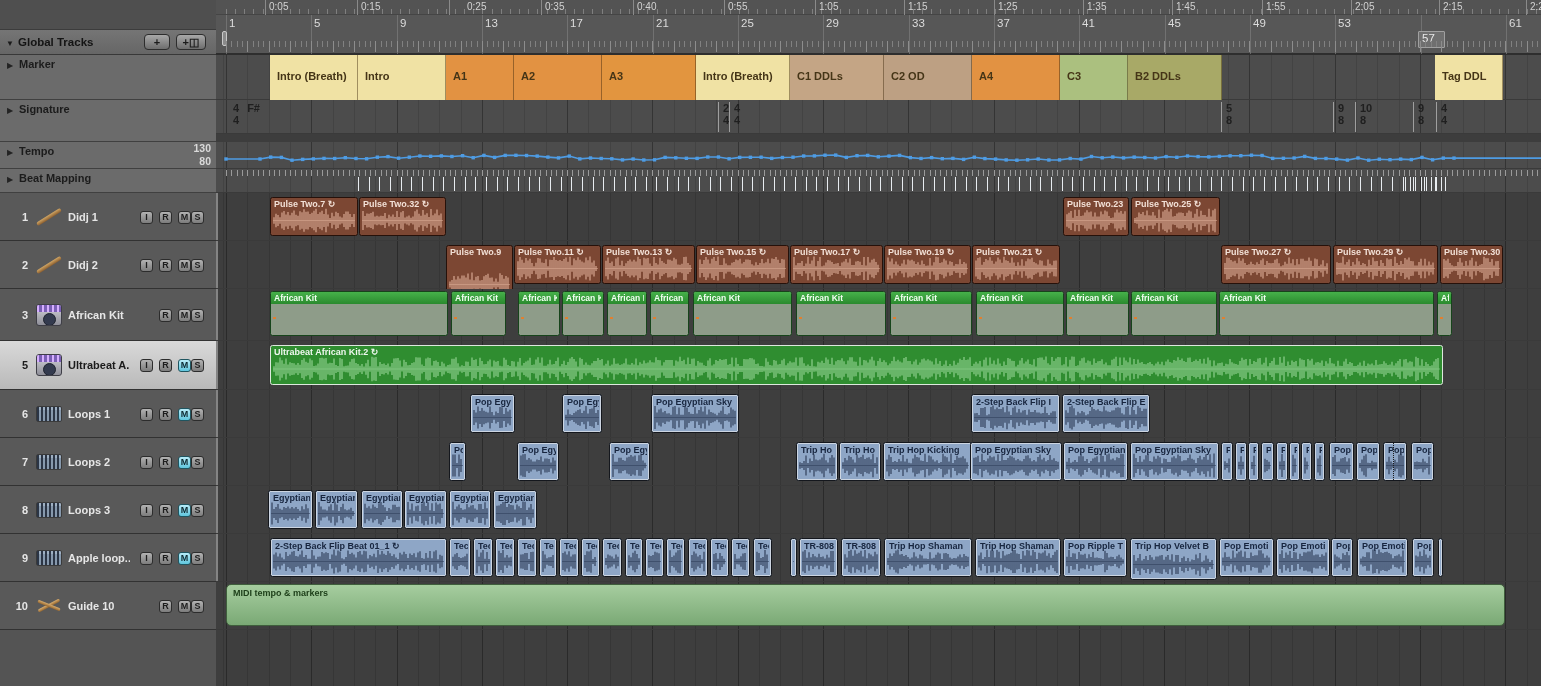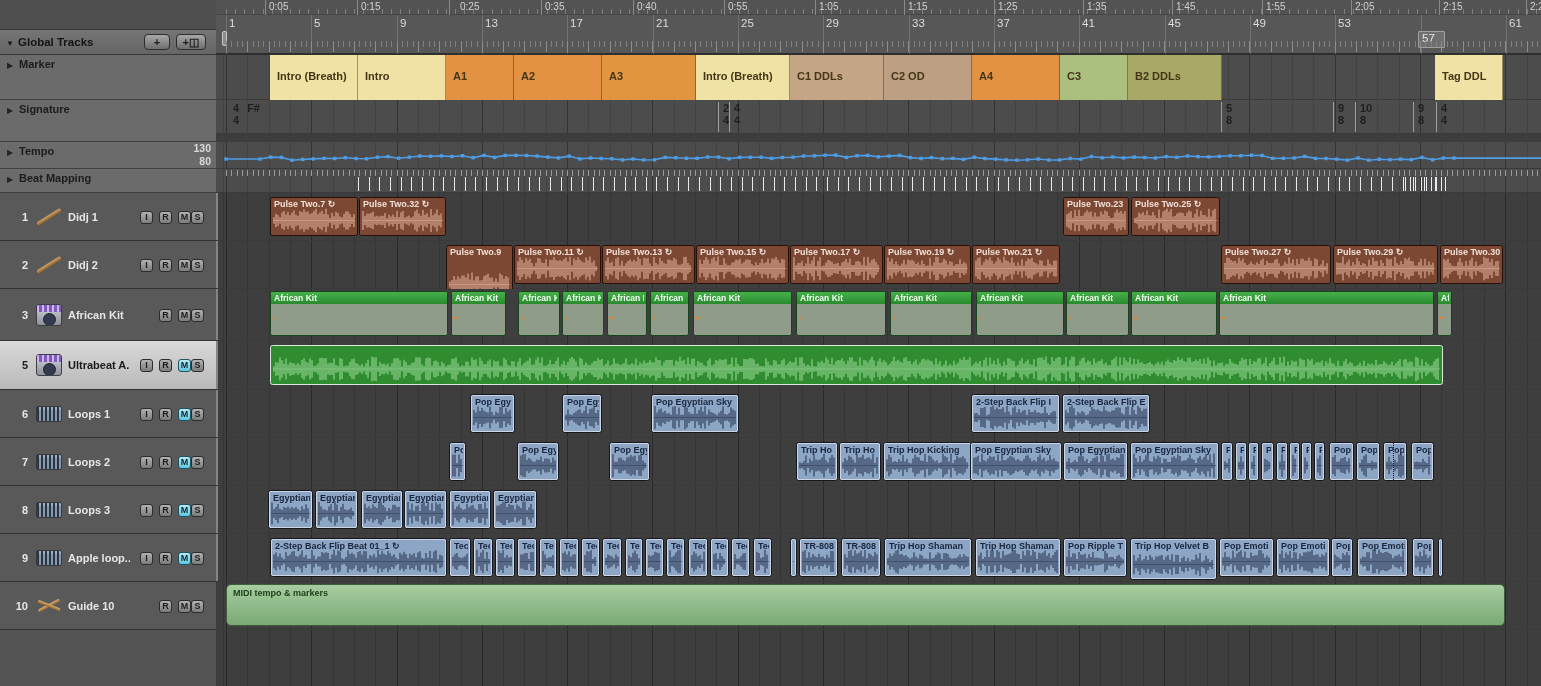--- a/index.html
+++ b/index.html
@@ -109,21 +109,21 @@
 
 <div class="app">
   <div class="timeline" id="timeline">
     <div class="ruler" id="ruler">
       <div class="r-time" id="rtime">
           <div class="timetick" style="left:49px"></div>
           <div class="timelbl" style="left:53px">0:05</div>
           <div class="timetick" style="left:141px"></div>
           <div class="timelbl" style="left:145px">0:15</div>
           <div class="timetick" style="left:233px"></div>
-          <div class="timelbl" style="left:244px">0:25</div>
+          <div class="timelbl" style="left:251px">0:25</div>
           <div class="timetick" style="left:325px"></div>
           <div class="timelbl" style="left:329px">0:35</div>
           <div class="timetick" style="left:417px"></div>
           <div class="timelbl" style="left:421px">0:40</div>
           <div class="timetick" style="left:508px"></div>
           <div class="timelbl" style="left:512px">0:55</div>
           <div class="timetick" style="left:599px"></div>
           <div class="timelbl" style="left:603px">1:05</div>
           <div class="timetick" style="left:688px"></div>
           <div class="timelbl" style="left:692px">1:15</div>
@@ -532,20 +532,21 @@
             <span class="note"></span>
           </div>
           <div class="region k-midi" style="left:1221px;width:15px;top:2px;height:45px">
             <div class="mhead"></div>
             <div class="rlabel">African Kit</div>
             <span class="note"></span>
           </div>
         </div>
         <div class="lane t-lane" style="top:341px;height:49px">
           <div class="region k-green" style="left:54px;width:1173px;top:4px;height:40px">
+            <div class="rlabel">Ultrabeat African Kit.2 <span>↻</span></div>
             <div class="rwf" style="height:26px">
               <svg width="1169" height="26" xmlns="http://www.w3.org/2000/svg">
                 <path d="M1 13.0H1168" stroke="#8fd08f" stroke-width="0.6"></path>
                 <path d="M2 10.2L2 15.8M4 6.3L4 19.7M6 6.6L6 19.4M8 1.5L8 24.5M10 4.3L10 21.7M12 7.8L12 18.2M14 2.6L14 23.4M16 8.4L16 17.6M18 6.3L18 19.7M20 7.1L20 18.9M22 7.3L22 18.7M24 8.7L24 17.3M26 7.0L26 19.0M28 8.7L28 17.3M30 4.1L30 21.9M32 2.2L32 23.8M34 5.7L34 20.3M36 6.7L36 19.3M38 2.6L38 23.4M40 4.2L40 21.8M42 9.9L42 16.1M44 9.6L44 16.4M46 7.5L46 18.5M48 2.1L48 23.9M50 1.8L50 24.2M52 2.4L52 23.6M54 2.1L54 23.9M56 7.6L56 18.4M58 6.7L58 19.3M60 6.9L60 19.1M62 2.4L62 23.6M64 9.0L64 17.0M66 9.9L66 16.1M68 1.9L68 24.1M70 3.0L70 23.0M72 10.2L72 15.8M74 9.8L74 16.2M76 9.6L76 16.4M78 5.7L78 20.3M80 2.9L80 23.1M82 2.4L82 23.6M84 6.9L84 19.1M86 8.1L86 17.9M88 9.7L88 16.3M90 8.1L90 17.9M92 10.5L92 15.5M94 7.2L94 18.8M96 3.8L96 22.2M98 10.2L98 15.8M100 0.7L100 25.3M102 1.4L102 24.6M104 1.0L104 25.0M106 10.2L106 15.8M108 6.0L108 20.0M110 8.1L110 17.9M112 7.6L112 18.4M114 8.9L114 17.1M116 7.6L116 18.4M118 10.5L118 15.5M120 6.9L120 19.1M122 2.6L122 23.4M124 2.3L124 23.7M126 2.0L126 24.0M128 4.6L128 21.4M130 10.4L130 15.6M132 3.7L132 22.3M134 6.0L134 20.0M136 9.2L136 16.8M138 9.1L138 16.9M140 6.9L140 19.1M142 6.3L142 19.7M144 1.2L144 24.8M146 1.4L146 24.6M148 1.5L148 24.5M150 8.5L150 17.5M152 9.9L152 16.1M154 2.6L154 23.4M156 1.6L156 24.4M158 2.0L158 24.0M160 9.6L160 16.4M162 5.1L162 20.9M164 4.6L164 21.4M166 5.9L166 20.1M168 9.9L168 16.1M170 5.8L170 20.2M172 7.6L172 18.4M174 10.5L174 15.5M176 9.0L176 17.0M178 8.5L178 17.5M180 2.7L180 23.3M182 2.7L182 23.3M184 1.3L184 24.7M186 7.2L186 18.8M188 10.4L188 15.6M190 9.2L190 16.8M192 9.9L192 16.1M194 5.4L194 20.6M196 5.7L196 20.3M198 10.0L198 16.0M200 1.6L200 24.4M202 3.9L202 22.1M204 3.2L204 22.8M206 9.9L206 16.1M208 1.8L208 24.2M210 5.1L210 20.9M212 8.2L212 17.8M214 8.1L214 17.9M216 5.3L216 20.7M218 3.5L218 22.5M220 10.6L220 15.4M222 4.6L222 21.4M224 5.7L224 20.3M226 4.9L226 21.1M228 9.7L228 16.3M230 10.2L230 15.8M232 1.8L232 24.2M234 3.7L234 22.3M236 9.0L236 17.0M238 10.0L238 16.0M240 5.0L240 21.0M242 5.4L242 20.6M244 10.6L244 15.4M246 5.8L246 20.2M248 1.9L248 24.1M250 9.6L250 16.4M252 7.0L252 19.0M254 5.6L254 20.4M256 4.4L256 21.6M258 1.7L258 24.3M260 9.0L260 17.0M262 8.4L262 17.6M264 3.5L264 22.5M266 1.2L266 24.8M268 6.7L268 19.3M270 1.6L270 24.4M272 9.7L272 16.3M274 9.8L274 16.2M276 8.2L276 17.8M278 3.8L278 22.2M280 8.6L280 17.4M282 7.9L282 18.1M284 4.9L284 21.1M286 1.6L286 24.4M288 10.3L288 15.7M290 8.1L290 17.9M292 4.7L292 21.3M294 9.0L294 17.0M296 6.0L296 20.0M298 2.6L298 23.4M300 0.9L300 25.1M302 2.9L302 23.1M304 5.6L304 20.4M306 10.5L306 15.5M308 1.8L308 24.2M310 3.0L310 23.0M312 8.8L312 17.2M314 6.4L314 19.6M316 8.8L316 17.2M318 9.2L318 16.8M320 7.2L320 18.8M322 5.0L322 21.0M324 5.0L324 21.0M326 1.9L326 24.1M328 4.1L328 21.9M330 3.0L330 23.0M332 9.6L332 16.4M334 7.8L334 18.2M336 4.5L336 21.5M338 9.7L338 16.3M340 8.4L340 17.6M342 2.2L342 23.8M344 7.8L344 18.2M346 7.6L346 18.4M348 9.1L348 16.9M350 8.3L350 17.7M352 7.3L352 18.7M354 2.5L354 23.5M356 8.6L356 17.4M358 8.8L358 17.2M360 7.0L360 19.0M362 8.4L362 17.6M364 2.6L364 23.4M366 9.2L366 16.8M368 6.2L368 19.8M370 7.8L370 18.2M372 4.4L372 21.6M374 7.2L374 18.8M376 6.5L376 19.5M378 4.2L378 21.8M380 6.2L380 19.8M382 6.6L382 19.4M384 1.2L384 24.8M386 4.1L386 21.9M388 4.3L388 21.7M390 9.6L390 16.4M392 6.3L392 19.7M394 4.0L394 22.0M396 4.1L396 21.9M398 4.1L398 21.9M400 4.1L400 21.9M402 9.7L402 16.3M404 4.6L404 21.4M406 5.6L406 20.4M408 0.8L408 25.2M410 5.0L410 21.0M412 3.8L412 22.2M414 8.3L414 17.7M416 1.6L416 24.4M418 8.0L418 18.0M420 2.7L420 23.3M422 2.5L422 23.5M424 9.8L424 16.2M426 5.1L426 20.9M428 6.4L428 19.6M430 6.8L430 19.2M432 9.2L432 16.8M434 10.0L434 16.0M436 4.4L436 21.6M438 2.3L438 23.7M440 9.5L440 16.5M442 8.3L442 17.7M444 4.1L444 21.9M446 5.1L446 20.9M448 3.0L448 23.0M450 3.9L450 22.1M452 3.4L452 22.6M454 3.0L454 23.0M456 8.7L456 17.3M458 8.1L458 17.9M460 1.4L460 24.6M462 10.6L462 15.4M464 1.7L464 24.3M466 8.1L466 17.9M468 10.1L468 15.9M470 9.9L470 16.1M472 3.0L472 23.0M474 3.3L474 22.7M476 3.3L476 22.7M478 2.1L478 23.9M480 2.2L480 23.8M482 3.4L482 22.6M484 7.9L484 18.1M486 7.5L486 18.5M488 10.1L488 15.9M490 10.1L490 15.9M492 10.5L492 15.5M494 2.2L494 23.8M496 5.8L496 20.2M498 9.1L498 16.9M500 9.5L500 16.5M502 4.0L502 22.0M504 4.8L504 21.2M506 8.6L506 17.4M508 7.9L508 18.1M510 4.3L510 21.7M512 2.8L512 23.2M514 9.3L514 16.7M516 7.3L516 18.7M518 5.3L518 20.7M520 6.4L520 19.6M522 6.3L522 19.7M524 1.4L524 24.6M526 9.8L526 16.2M528 1.6L528 24.4M530 1.3L530 24.7M532 7.2L532 18.8M534 9.7L534 16.3M536 8.5L536 17.5M538 9.9L538 16.1M540 3.3L540 22.7M542 10.2L542 15.8M544 10.6L544 15.4M546 5.8L546 20.2M548 6.5L548 19.5M550 4.8L550 21.2M552 6.9L552 19.1M554 1.4L554 24.6M556 3.6L556 22.4M558 8.0L558 18.0M560 1.7L560 24.3M562 8.7L562 17.3M564 5.3L564 20.7M566 3.9L566 22.1M568 4.3L568 21.7M570 2.2L570 23.8M572 5.2L572 20.8M574 8.3L574 17.7M576 4.4L576 21.6M578 1.2L578 24.8M580 1.3L580 24.7M582 5.4L582 20.6M584 5.8L584 20.2M586 9.8L586 16.2M588 1.2L588 24.8M590 9.2L590 16.8M592 3.9L592 22.1M594 4.4L594 21.6M596 6.6L596 19.4M598 3.6L598 22.4M600 0.8L600 25.2M602 4.4L602 21.6M604 9.7L604 16.3M606 5.0L606 21.0M608 2.3L608 23.7M610 5.9L610 20.1M612 4.2L612 21.8M614 6.2L614 19.8M616 9.3L616 16.7M618 7.6L618 18.4M620 4.9L620 21.1M622 0.8L622 25.2M624 5.2L624 20.8M626 3.7L626 22.3M628 5.4L628 20.6M630 6.4L630 19.6M632 2.1L632 23.9M634 0.9L634 25.1M636 5.0L636 21.0M638 4.9L638 21.1M640 8.2L640 17.8M642 5.6L642 20.4M644 3.5L644 22.5M646 8.8L646 17.2M648 6.5L648 19.5M650 3.2L650 22.8M652 2.6L652 23.4M654 4.4L654 21.6M656 3.3L656 22.7M658 4.6L658 21.4M660 5.6L660 20.4M662 8.5L662 17.5M664 2.3L664 23.7M666 7.8L666 18.2M668 5.0L668 21.0M670 9.9L670 16.1M672 8.6L672 17.4M674 4.6L674 21.4M676 10.1L676 15.9M678 8.0L678 18.0M680 9.7L680 16.3M682 4.8L682 21.2M684 8.8L684 17.2M686 6.8L686 19.2M688 2.8L688 23.2M690 4.0L690 22.0M692 1.0L692 25.0M694 3.9L694 22.1M696 3.5L696 22.5M698 1.3L698 24.7M700 10.0L700 16.0M702 7.8L702 18.2M704 5.8L704 20.2M706 7.5L706 18.5M708 4.9L708 21.1M710 10.5L710 15.5M712 3.8L712 22.2M714 1.6L714 24.4M716 9.4L716 16.6M718 1.4L718 24.6M720 7.8L720 18.2M722 4.6L722 21.4M724 8.4L724 17.6M726 2.5L726 23.5M728 7.4L728 18.6M730 10.1L730 15.9M732 5.6L732 20.4M734 9.1L734 16.9M736 2.0L736 24.0M738 2.8L738 23.2M740 4.8L740 21.2M742 5.0L742 21.0M744 10.4L744 15.6M746 8.8L746 17.2M748 4.5L748 21.5M750 2.0L750 24.0M752 7.6L752 18.4M754 5.6L754 20.4M756 3.5L756 22.5M758 7.9L758 18.1M760 8.7L760 17.3M762 3.2L762 22.8M764 10.6L764 15.4M766 2.1L766 23.9M768 1.6L768 24.4M770 1.5L770 24.5M772 3.8L772 22.2M774 0.6L774 25.4M776 7.3L776 18.7M778 8.7L778 17.3M780 1.0L780 25.0M782 5.0L782 21.0M784 2.4L784 23.6M786 0.9L786 25.1M788 1.3L788 24.7M790 9.2L790 16.8M792 8.2L792 17.8M794 1.0L794 25.0M796 10.5L796 15.5M798 3.7L798 22.3M800 0.6L800 25.4M802 0.8L802 25.2M804 10.0L804 16.0M806 9.2L806 16.8M808 4.8L808 21.2M810 2.3L810 23.7M812 1.5L812 24.5M814 6.7L814 19.3M816 4.5L816 21.5M818 5.3L818 20.7M820 8.7L820 17.3M822 2.6L822 23.4M824 7.1L824 18.9M826 5.2L826 20.8M828 5.1L828 20.9M830 3.2L830 22.8M832 8.2L832 17.8M834 6.4L834 19.6M836 9.2L836 16.8M838 9.2L838 16.8M840 3.8L840 22.2M842 2.8L842 23.2M844 0.7L844 25.3M846 9.9L846 16.1M848 1.4L848 24.6M850 9.0L850 17.0M852 1.6L852 24.4M854 4.4L854 21.6M856 6.2L856 19.8M858 1.4L858 24.6M860 8.6L860 17.4M862 2.9L862 23.1M864 8.1L864 17.9M866 3.4L866 22.6M868 6.7L868 19.3M870 6.0L870 20.0M872 7.9L872 18.1M874 8.3L874 17.7M876 7.1L876 18.9M878 6.0L878 20.0M880 7.9L880 18.1M882 9.4L882 16.6M884 7.4L884 18.6M886 5.8L886 20.2M888 8.2L888 17.8M890 5.7L890 20.3M892 9.2L892 16.8M894 5.4L894 20.6M896 3.4L896 22.6M898 5.9L898 20.1M900 6.7L900 19.3M902 3.9L902 22.1M904 4.8L904 21.2M906 1.2L906 24.8M908 4.1L908 21.9M910 2.6L910 23.4M912 5.0L912 21.0M914 6.1L914 19.9M916 1.8L916 24.2M918 1.5L918 24.5M920 6.1L920 19.9M922 5.0L922 21.0M924 3.4L924 22.6M926 5.0L926 21.0M928 3.1L928 22.9M930 7.6L930 18.4M932 2.7L932 23.3M934 7.7L934 18.3M936 1.6L936 24.4M938 4.2L938 21.8M940 10.2L940 15.8M942 4.6L942 21.4M944 9.5L944 16.5M946 7.3L946 18.7M948 6.9L948 19.1M950 6.6L950 19.4M952 9.9L952 16.1M954 7.8L954 18.2M956 8.3L956 17.7M958 2.9L958 23.1M960 6.2L960 19.8M962 7.6L962 18.4M964 8.1L964 17.9M966 8.8L966 17.2M968 5.0L968 21.0M970 1.7L970 24.3M972 3.8L972 22.2M974 2.9L974 23.1M976 9.6L976 16.4M978 2.9L978 23.1M980 7.9L980 18.1M982 5.1L982 20.9M984 6.1L984 19.9M986 2.6L986 23.4M988 2.0L988 24.0M990 8.6L990 17.4M992 6.8L992 19.2M994 1.4L994 24.6M996 10.3L996 15.7M998 7.0L998 19.0M1000 5.1L1000 20.9M1002 1.7L1002 24.3M1004 8.8L1004 17.2M1006 8.8L1006 17.2M1008 0.9L1008 25.1M1010 6.8L1010 19.2M1012 0.6L1012 25.4M1014 10.1L1014 15.9M1016 5.4L1016 20.6M1018 9.0L1018 17.0M1020 4.5L1020 21.5M1022 6.0L1022 20.0M1024 4.9L1024 21.1M1026 10.2L1026 15.8M1028 2.2L1028 23.8M1030 3.4L1030 22.6M1032 3.9L1032 22.1M1034 10.5L1034 15.5M1036 2.9L1036 23.1M1038 4.5L1038 21.5M1040 2.8L1040 23.2M1042 8.7L1042 17.3M1044 6.6L1044 19.4M1046 6.0L1046 20.0M1048 6.7L1048 19.3M1050 4.6L1050 21.4M1052 10.0L1052 16.0M1054 5.2L1054 20.8M1056 7.6L1056 18.4M1058 2.0L1058 24.0M1060 7.3L1060 18.7M1062 7.7L1062 18.3M1064 10.3L1064 15.7M1066 4.8L1066 21.2M1068 9.8L1068 16.2M1070 10.1L1070 15.9M1072 5.6L1072 20.4M1074 2.8L1074 23.2M1076 7.9L1076 18.1M1078 6.1L1078 19.9M1080 7.1L1080 18.9M1082 9.9L1082 16.1M1084 10.1L1084 15.9M1086 8.8L1086 17.2M1088 6.6L1088 19.4M1090 9.7L1090 16.3M1092 4.7L1092 21.3M1094 9.9L1094 16.1M1096 7.6L1096 18.4M1098 8.4L1098 17.6M1100 7.4L1100 18.6M1102 9.3L1102 16.7M1104 3.9L1104 22.1M1106 8.8L1106 17.2M1108 8.2L1108 17.8M1110 8.0L1110 18.0M1112 5.2L1112 20.8M1114 7.2L1114 18.8M1116 8.9L1116 17.1M1118 8.4L1118 17.6M1120 5.8L1120 20.2M1122 9.4L1122 16.6M1124 7.3L1124 18.7M1126 5.1L1126 20.9M1128 2.9L1128 23.1M1130 10.6L1130 15.4M1132 3.6L1132 22.4M1134 2.9L1134 23.1M1136 6.4L1136 19.6M1138 5.3L1138 20.7M1140 5.8L1140 20.2M1142 10.5L1142 15.5M1144 0.8L1144 25.2M1146 2.1L1146 23.9M1148 9.5L1148 16.5M1150 3.2L1150 22.8M1152 9.9L1152 16.1M1154 5.9L1154 20.1M1156 7.9L1156 18.1M1158 9.9L1158 16.1M1160 9.2L1160 16.8M1162 5.4L1162 20.6M1164 3.1L1164 22.9M1166 1.9L1166 24.1" stroke="#8fd08f" stroke-width="1.2" fill="none"></path>
               </svg>
             </div>
           </div>
         </div>
         <div class="lane t-lane" style="top:390px;height:48px">
           <div class="region k-blue" style="left:254px;width:45px;top:4px;height:39px">

